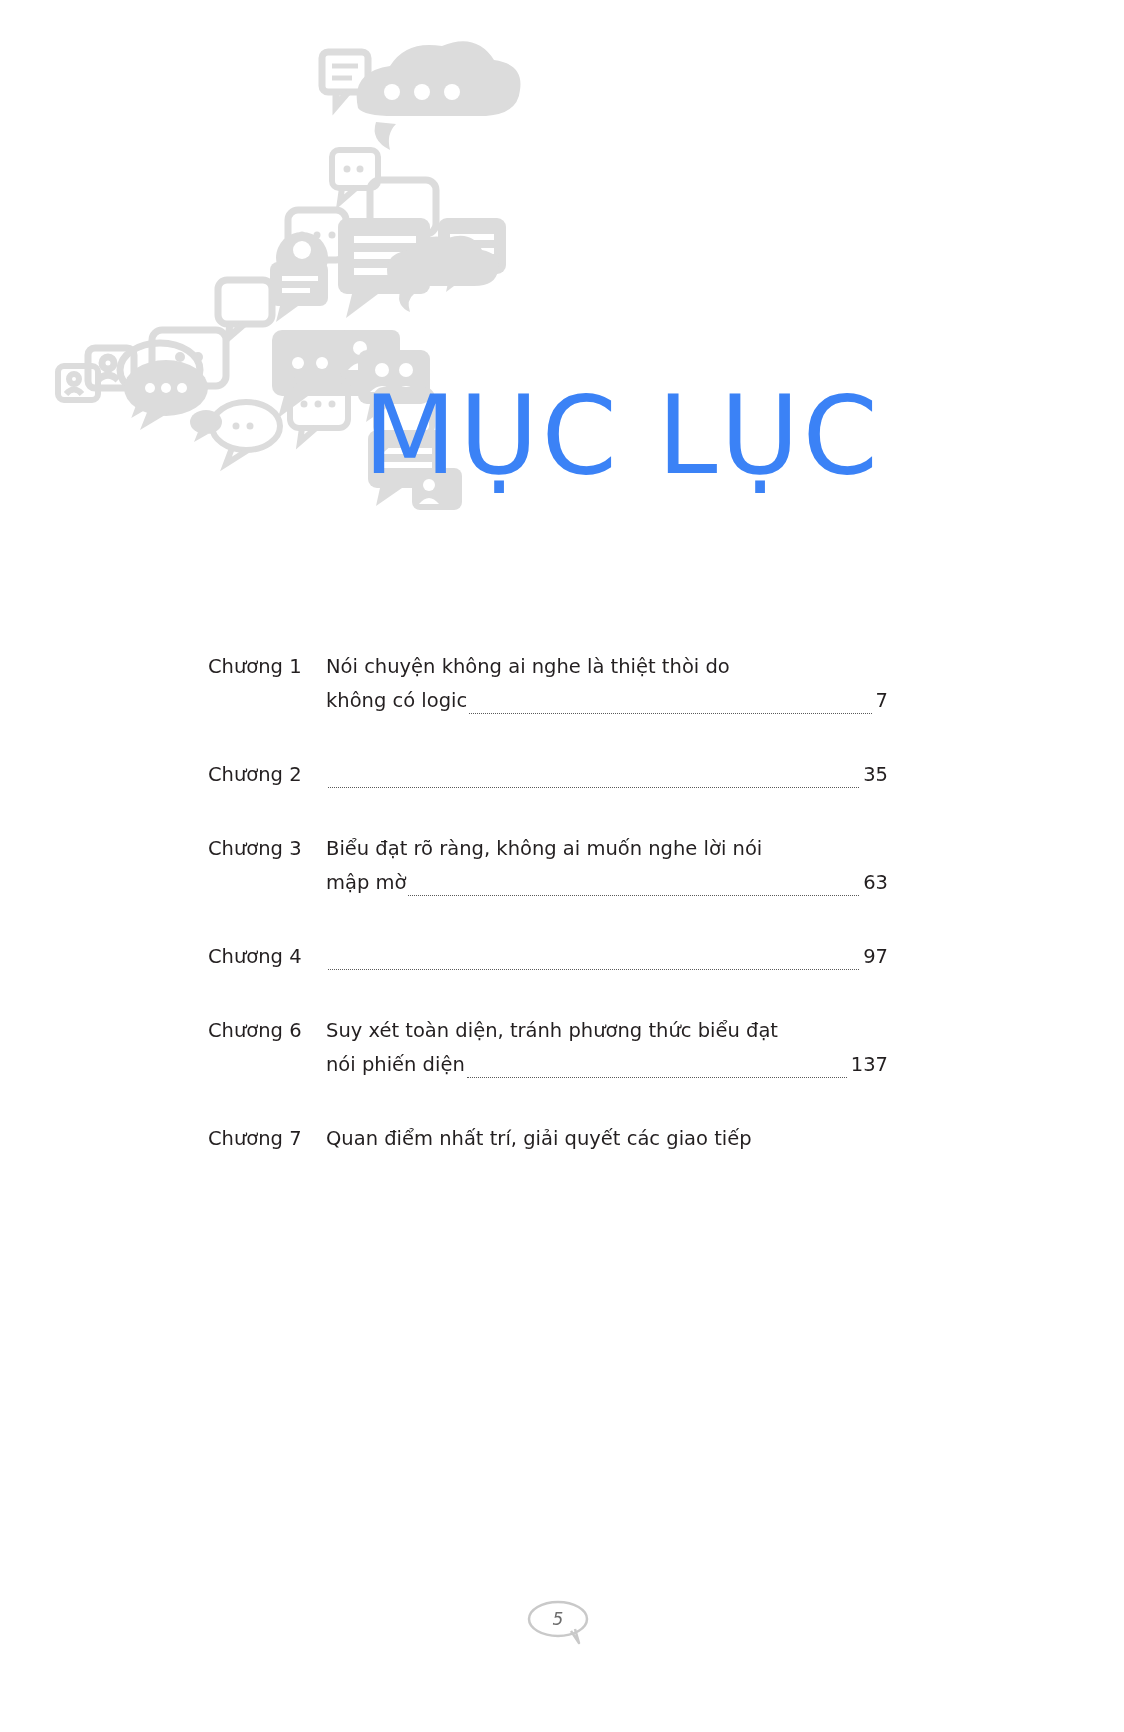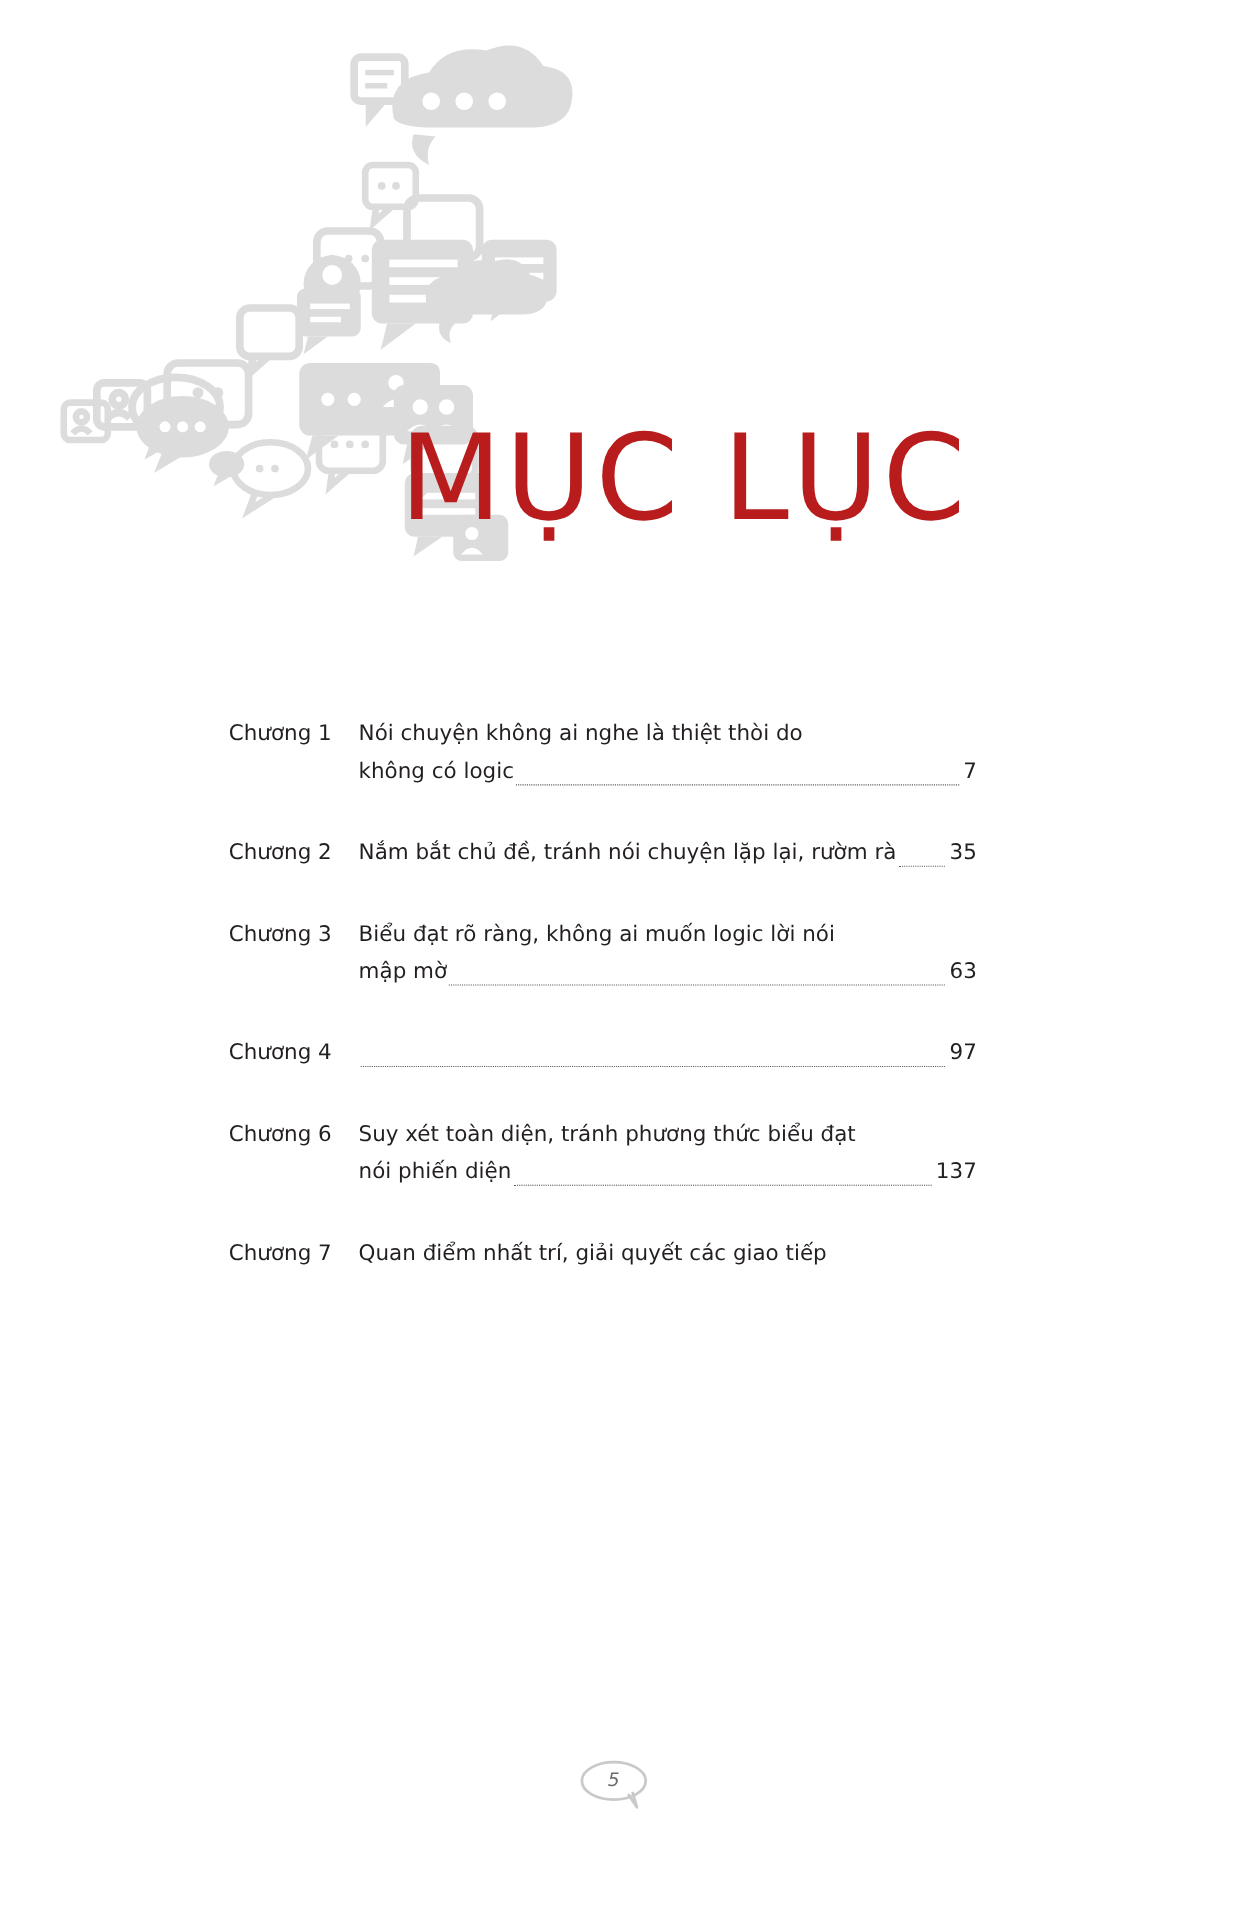--- a/index.html
+++ b/index.html
@@ -34,21 +34,21 @@
     width: 1124px;
     text-align: center;
   }
   .page-title {
     display: inline-block;
     margin-left: 120px;
     font-family: "DejaVu Sans", sans-serif;
     font-weight: 400;
     font-size: 108px;
     letter-spacing: 3px;
-    color: #b91c1c;
+    color: #3b82f6;
     line-height: 1;
   }
 
   
   .toc {
     position: absolute;
     left: 208px;
     top: 650px;
     width: 680px;
   }
@@ -271,31 +271,30 @@
           <span class="line-text">không có logic</span>
           <span class="dots"></span>
           <span class="page-num">7</span>
         </div>
       </div>
     </div>
     <div class="toc-entry">
       <div class="chapter-label">Chương 2</div>
       <div class="entry-body">
         <div class="line">
-          <span class="line-text">Nắm bắt chủ đề, tránh nói chuyện lặp lại, rườm rà</span>
           <span class="dots"></span>
           <span class="page-num">35</span>
         </div>
       </div>
     </div>
     <div class="toc-entry">
       <div class="chapter-label">Chương 3</div>
       <div class="entry-body">
         <div class="line">
-          <span class="line-text">Biểu đạt rõ ràng, không ai muốn logic lời nói</span>
+          <span class="line-text">Biểu đạt rõ ràng, không ai muốn nghe lời nói</span>
           <span class="dots nodots"></span>
           <span class="page-num"></span>
         </div>
         <div class="line">
           <span class="line-text">mập mờ</span>
           <span class="dots"></span>
           <span class="page-num">63</span>
         </div>
       </div>
     </div>

